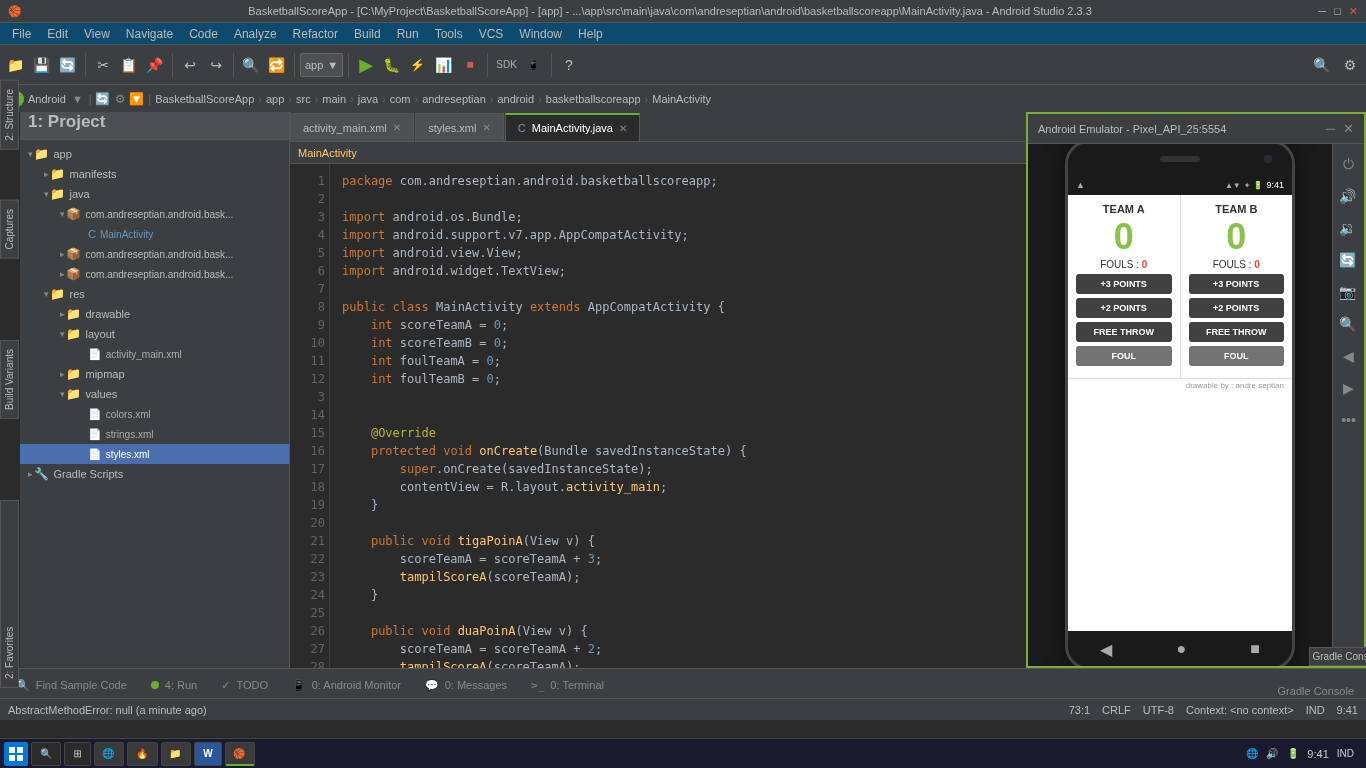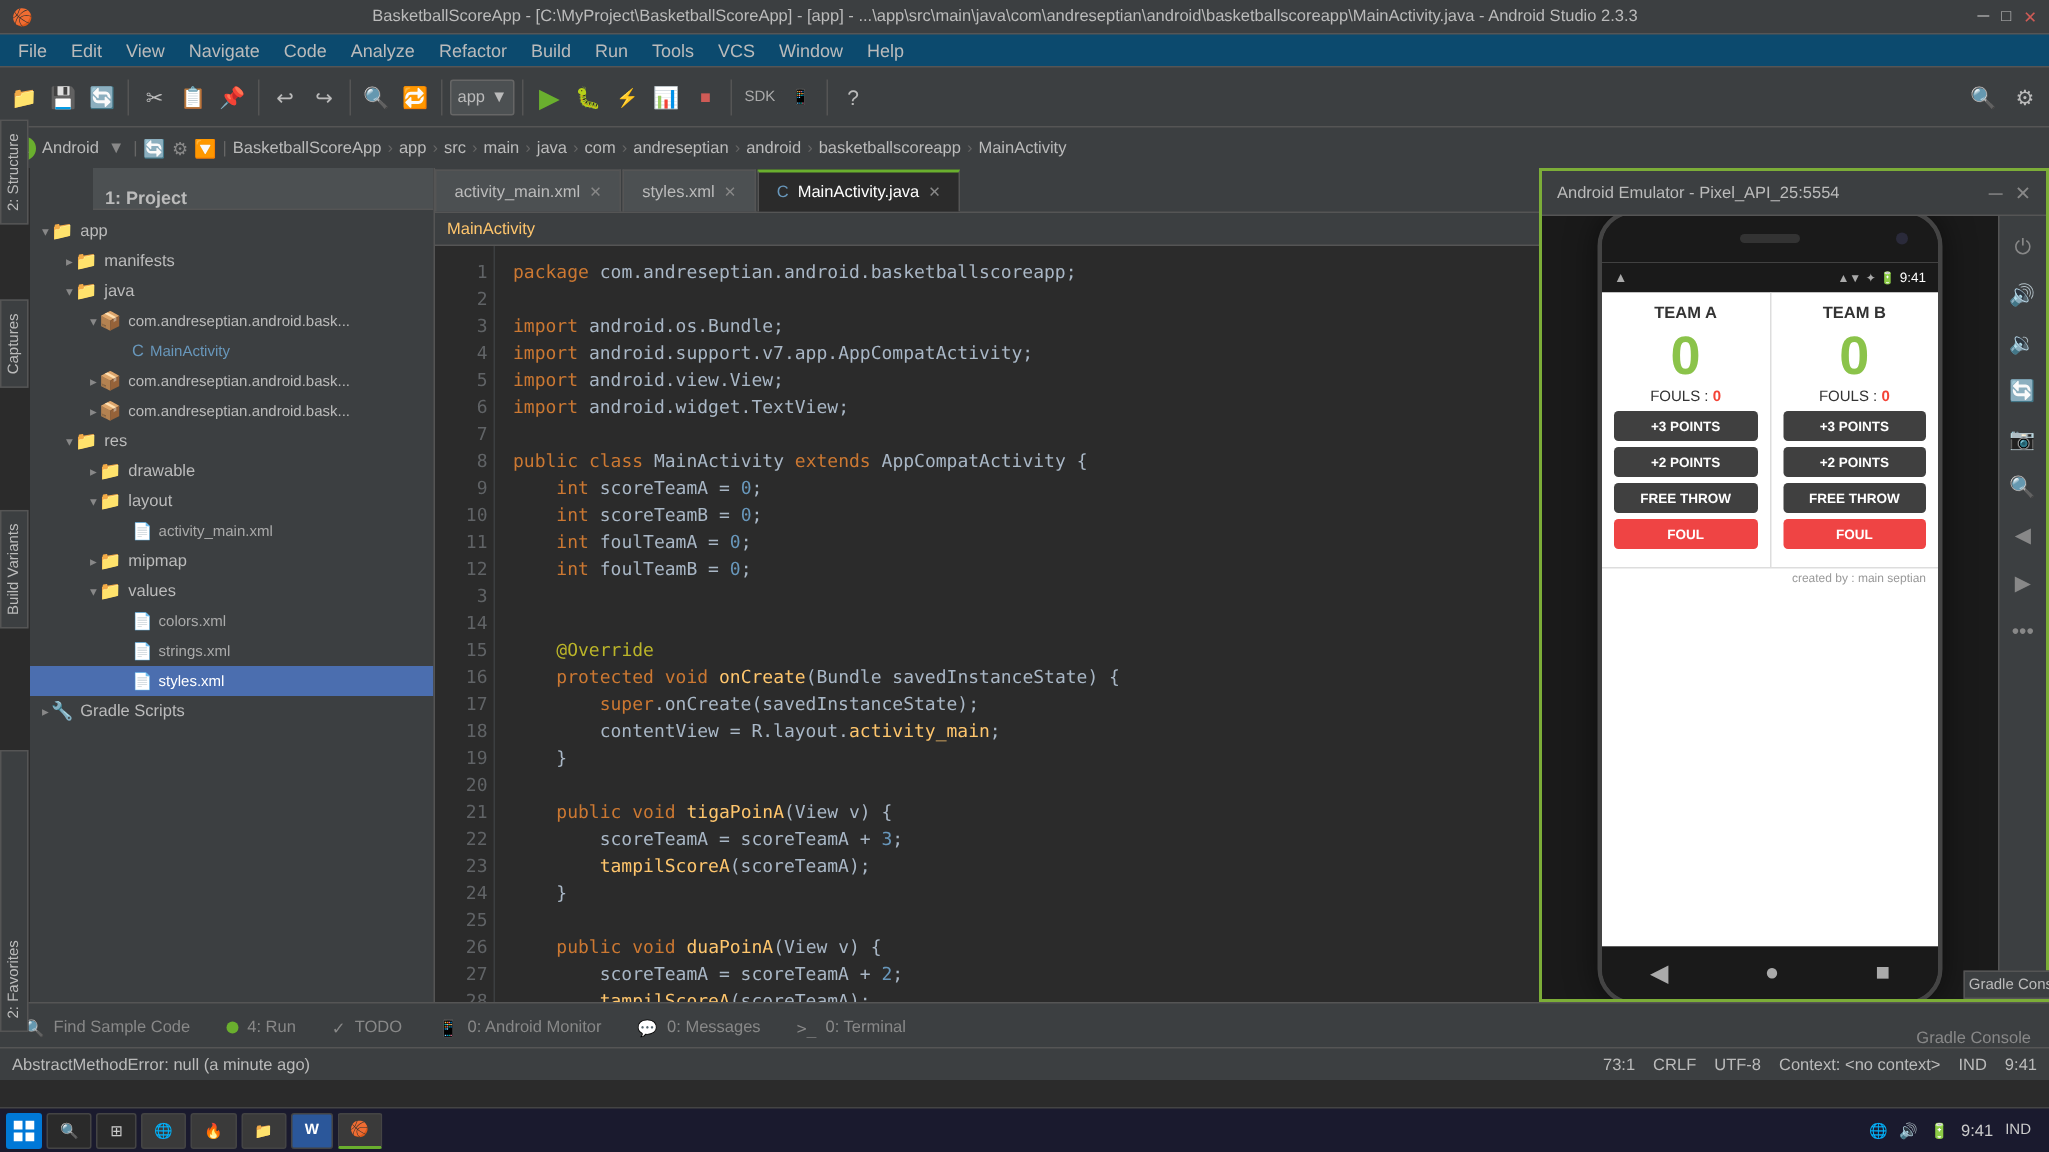--- a/index.html
+++ b/index.html
@@ -133,27 +133,26 @@
       background: #3c3f41;
       border-right: 1px solid #555;
       display: flex;
       flex-direction: column;
       overflow: hidden;
     }
     #left-panel-header {
       height: 28px;
       background: #4c5052;
       display: flex;
-      align-items: flex-end;
+      align-items: flex-start;
       padding: 0 8px;
-      font-size: 12px;
+      font-size: 17px;
       color: #bbbbbb;
       font-weight: bold;
       border-bottom: 1px solid #555;
-      margin-left: 42px;
     }
     #project-tree {
       flex: 1;
       overflow-y: auto;
       padding: 4px 0;
     }
     .tree-item {
       height: 20px;
       display: flex;
       align-items: center;
@@ -390,21 +389,21 @@
       background: #404040;
       color: white;
       border: none;
       border-radius: 3px;
       padding: 5px 4px;
       font-size: 9px;
       font-weight: bold;
       cursor: pointer;
       text-align: center;
     }
-    .team-btn.foul-btn { background: #ef4444; }
+    .team-btn.foul-btn { background: #737373; }
     #reset-row {
       display: flex;
       justify-content: center;
       padding: 8px;
     }
     .reset-btn {
       background: #00bcd4;
       color: white;
       border: none;
       border-radius: 3px;
@@ -910,21 +909,21 @@
                   <div class="team-buttons">
                     <button class="team-btn">+3 POINTS</button>
                     <button class="team-btn">+2 POINTS</button>
                     <button class="team-btn">FREE THROW</button>
                     <button class="team-btn foul-btn">FOUL</button>
                   </div>
                 </div>
               </div>
 
 
-              <div id="app-footer">created by : main septian</div>
+              <div id="app-footer">drawable by : andre septian</div>
             </div>
           </div>
 
           <div id="phone-nav-bar">
             <span class="nav-btn">◀</span>
             <span class="nav-btn">●</span>
             <span class="nav-btn">■</span>
           </div>
         </div>
       </div>

